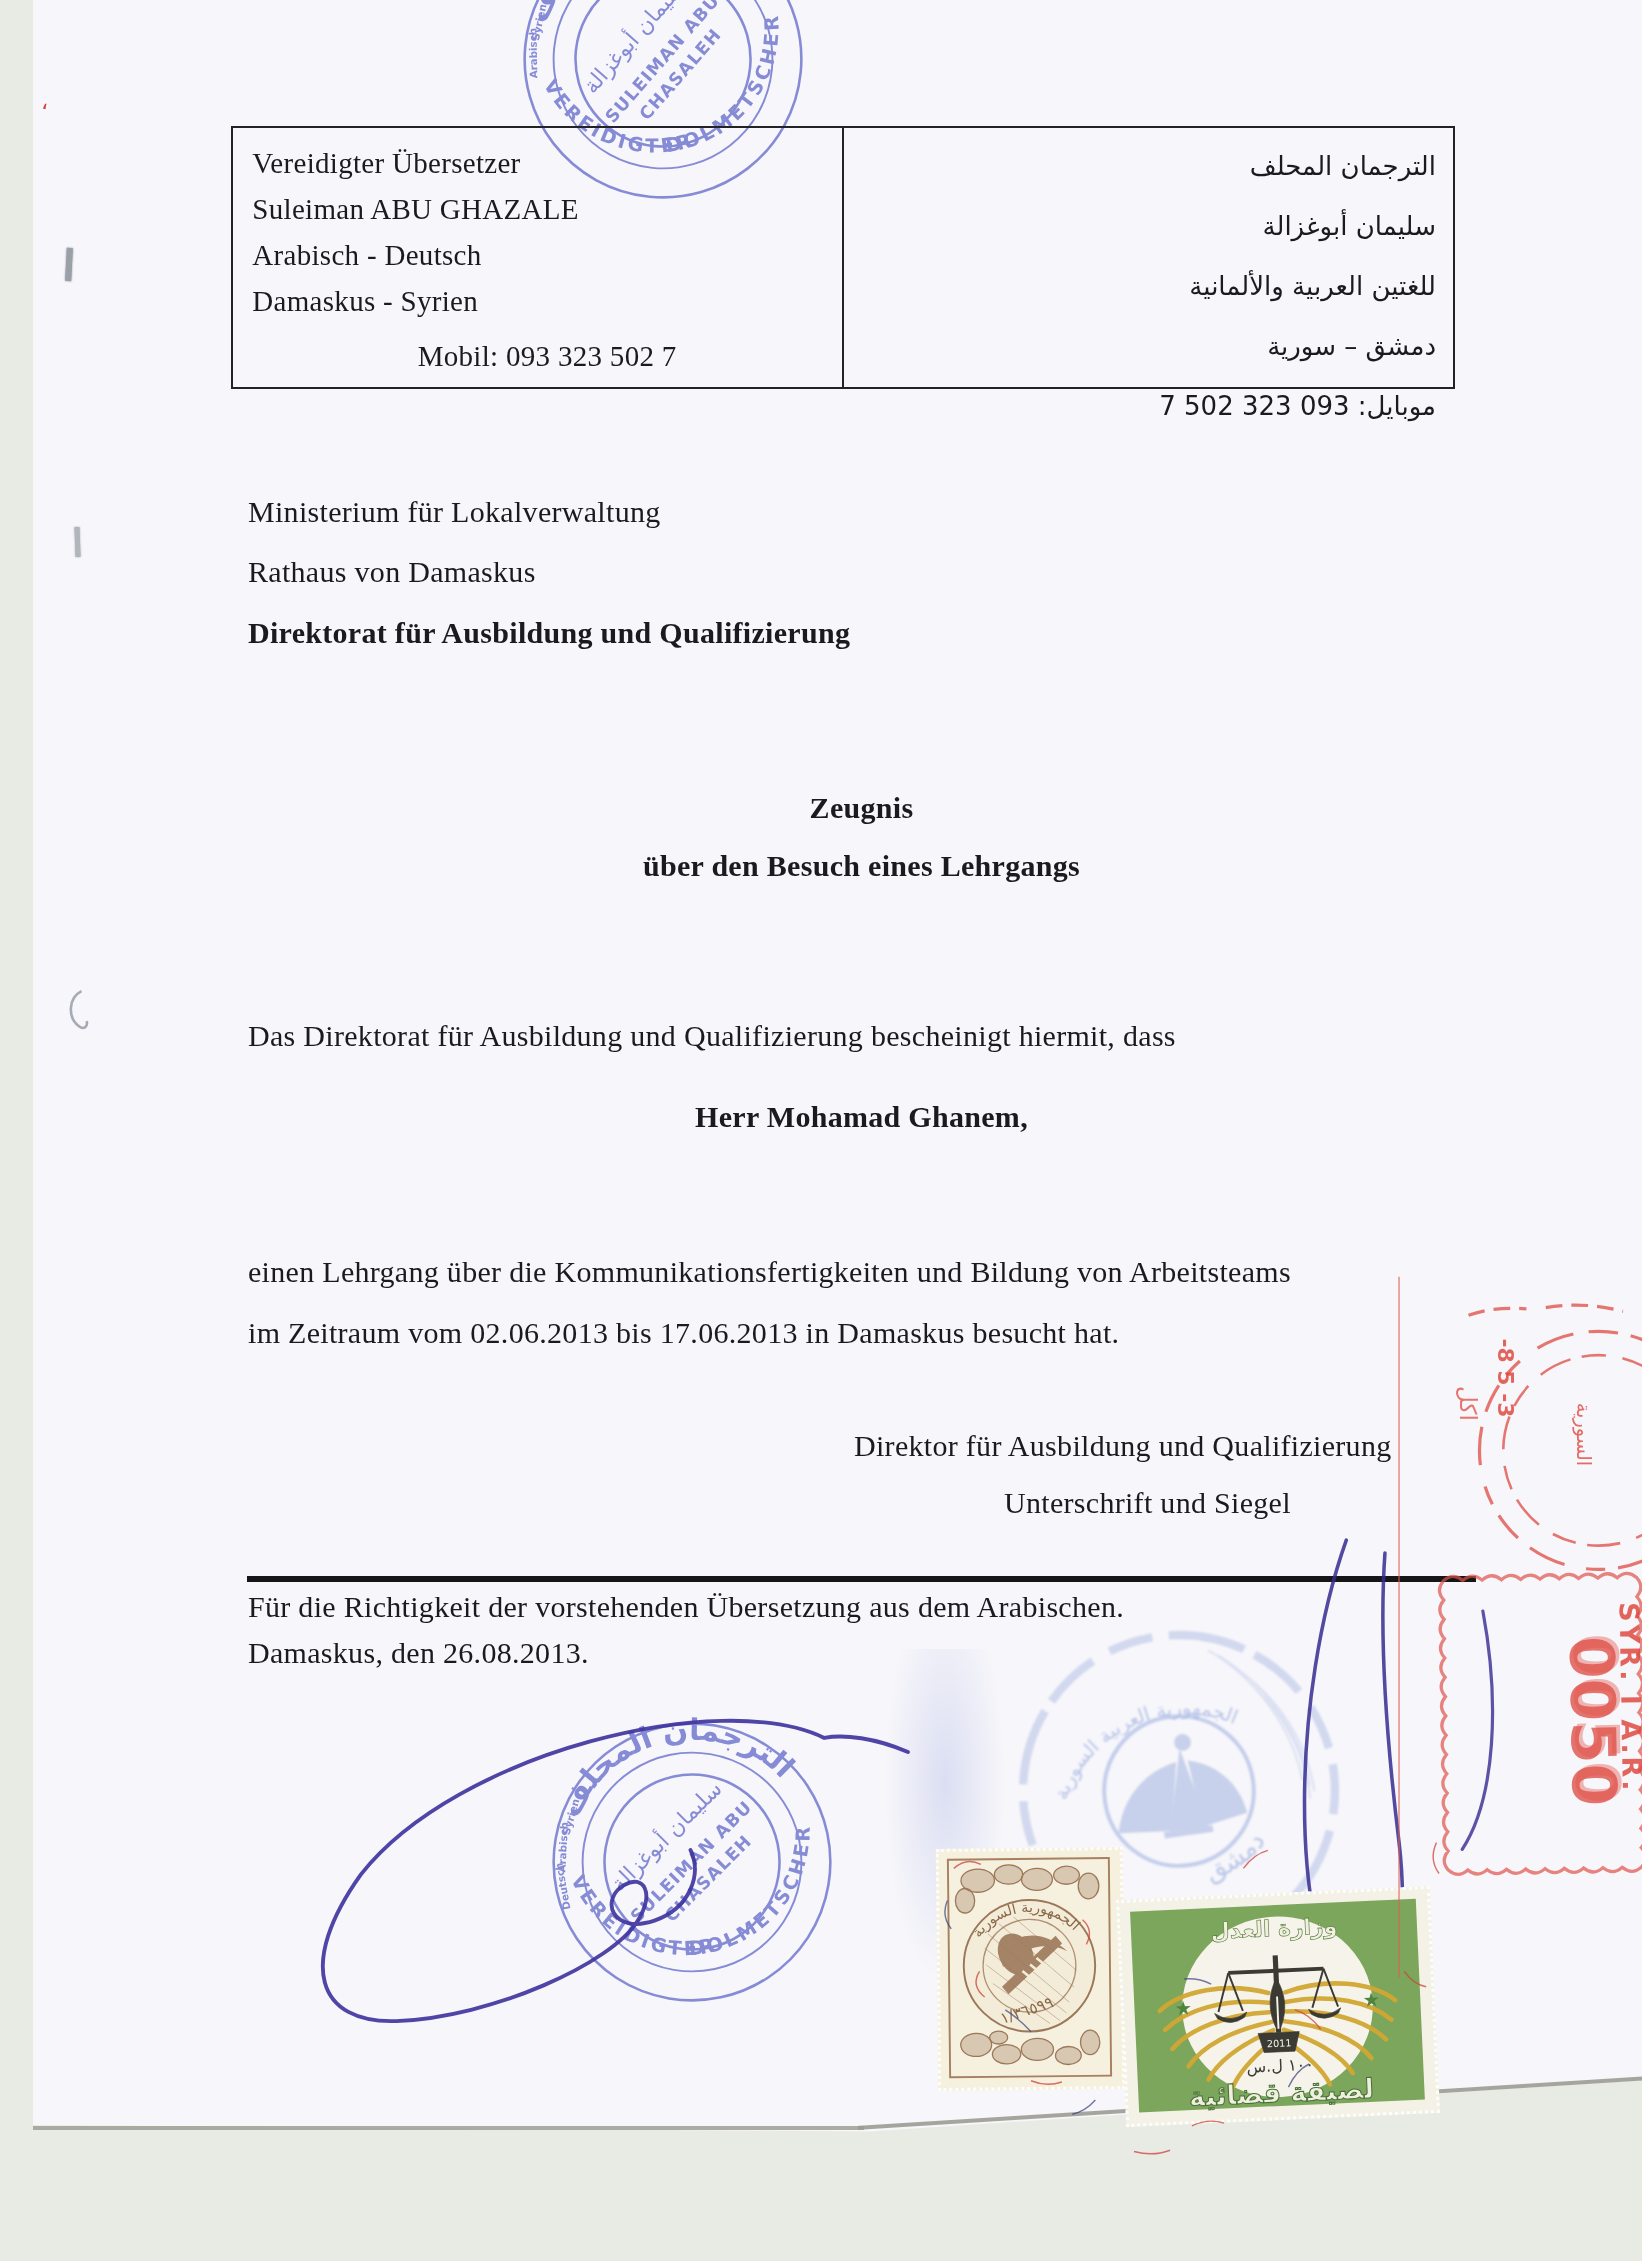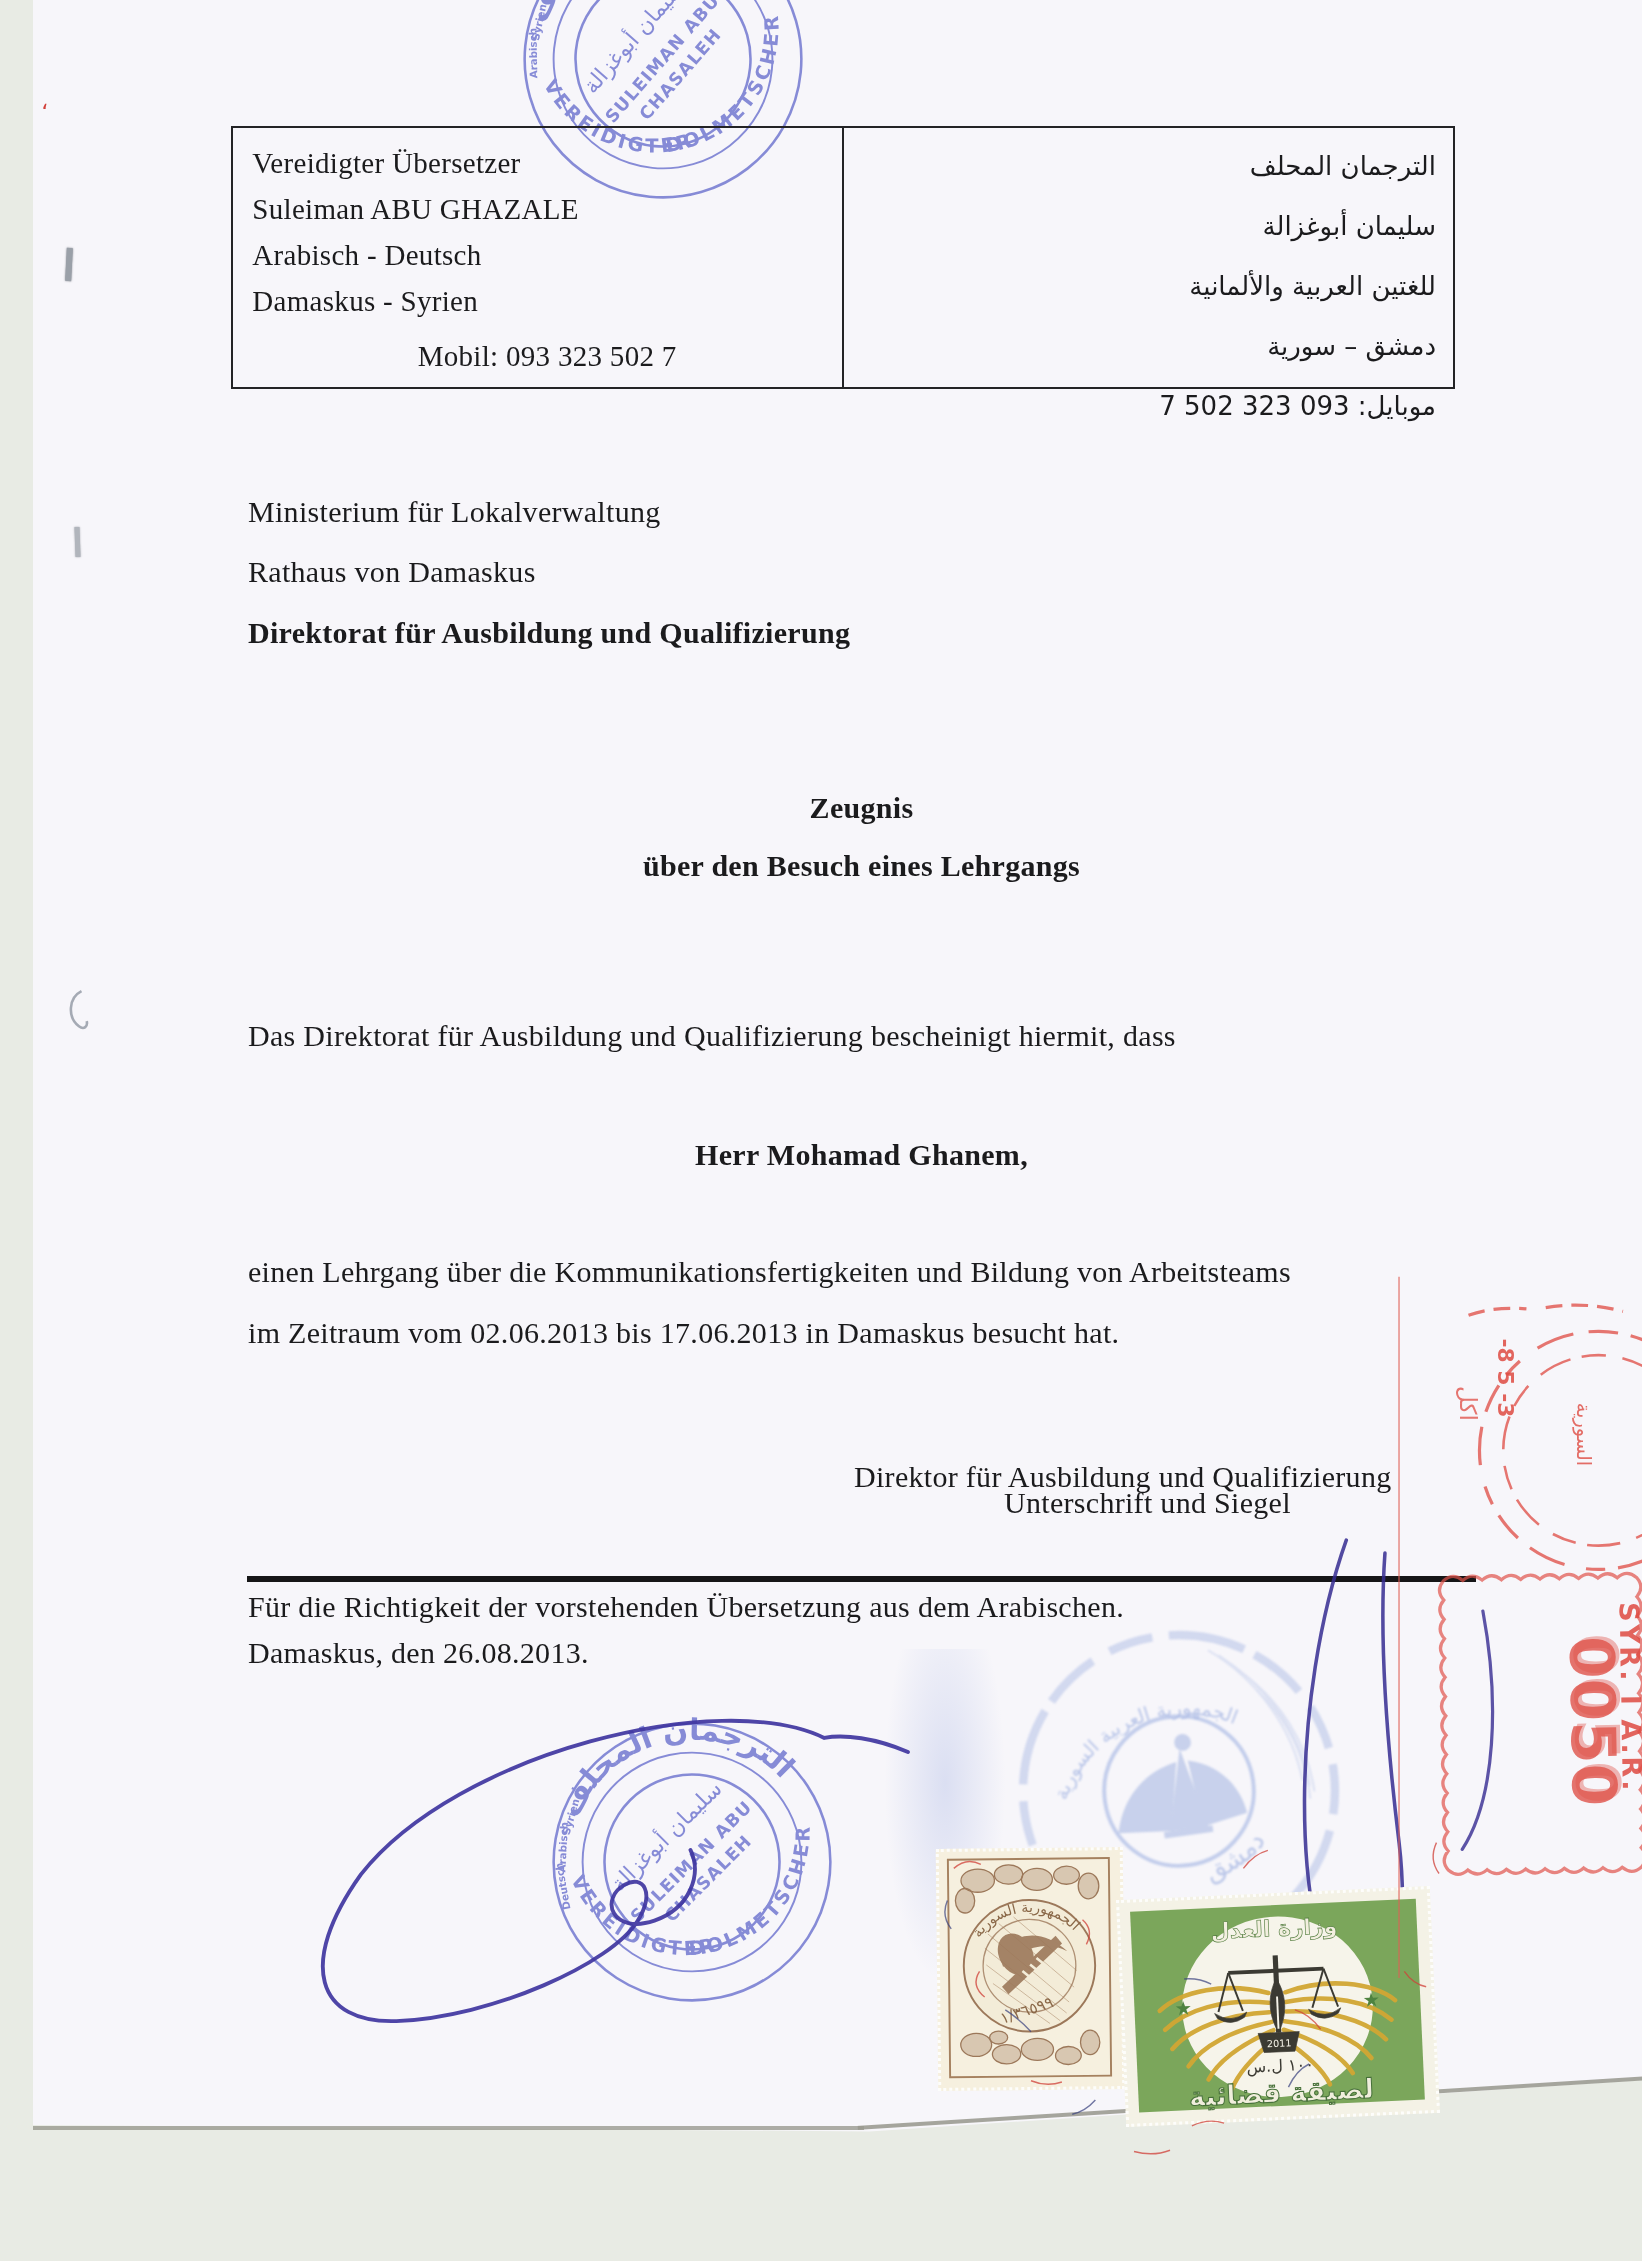--- a/index.html
+++ b/index.html
@@ -96,25 +96,25 @@
   </div>
 
   <div class="tline" style="left:248px;top:495px;">Ministerium für Lokalverwaltung</div>
   <div class="tline" style="left:248px;top:555px;">Rathaus von Damaskus</div>
   <div class="tline" style="left:248px;top:616px;font-weight:bold;">Direktorat für Ausbildung und Qualifizierung</div>
 
   <div class="tline bold center-col" style="top:791px;">Zeugnis</div>
   <div class="tline bold center-col" style="top:849px;">über den Besuch eines Lehrgangs</div>
 
   <div class="tline" style="left:248px;top:1019px;">Das Direktorat für Ausbildung und Qualifizierung bescheinigt hiermit, dass</div>
-  <div class="tline bold center-col" style="top:1138px;">Herr Mohamad Ghanem,</div>
+  <div class="tline bold center-col" style="top:1100px;">Herr Mohamad Ghanem,</div>
   <div class="tline" style="left:248px;top:1255px;">einen Lehrgang über die Kommunikationsfertigkeiten und Bildung von Arbeitsteams</div>
   <div class="tline" style="left:248px;top:1316px;">im Zeitraum vom 02.06.2013 bis 17.06.2013 in Damaskus besucht hat.</div>
 
-  <div class="tline" style="left:854px;top:1429px;margin-top:31px;">Direktor für Ausbildung und Qualifizierung</div>
+  <div class="tline" style="left:854px;top:1429px;">Direktor für Ausbildung und Qualifizierung</div>
   <div class="tline" style="left:1004px;top:1486px;">Unterschrift und Siegel</div>
 
   <div class="rule"></div>
   <div class="tline" style="left:248px;top:1590px;">Für die Richtigkeit der vorstehenden Übersetzung aus dem Arabischen.</div>
   <div class="tline" style="left:248px;top:1636px;">Damaskus, den 26.08.2013.</div>
 
   <div class="staple" style="left:66px;top:248px;width:5.8px;height:33px;transform:rotate(3deg);"></div>
   <div class="staple" style="left:75px;top:527px;width:5.2px;height:30px;transform:rotate(-2deg);opacity:.75;"></div>
   <div class="mark" style="left:41px;top:89px;font-size:22px;color:#d2403a;">،</div>
   <svg class="mark" style="left:62px;top:986px;width:39px;height:52px;" viewBox="0 0 60 80" width="39" height="52">

